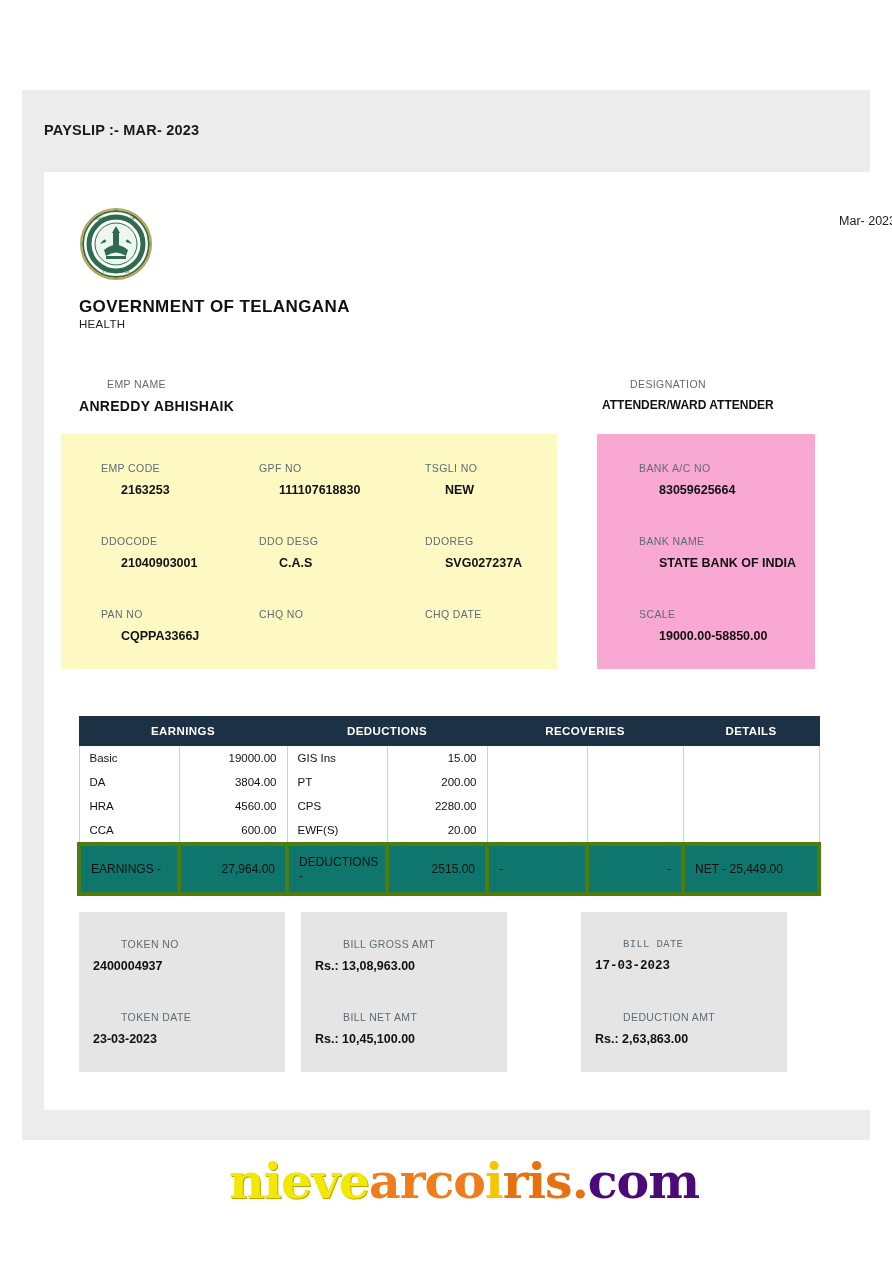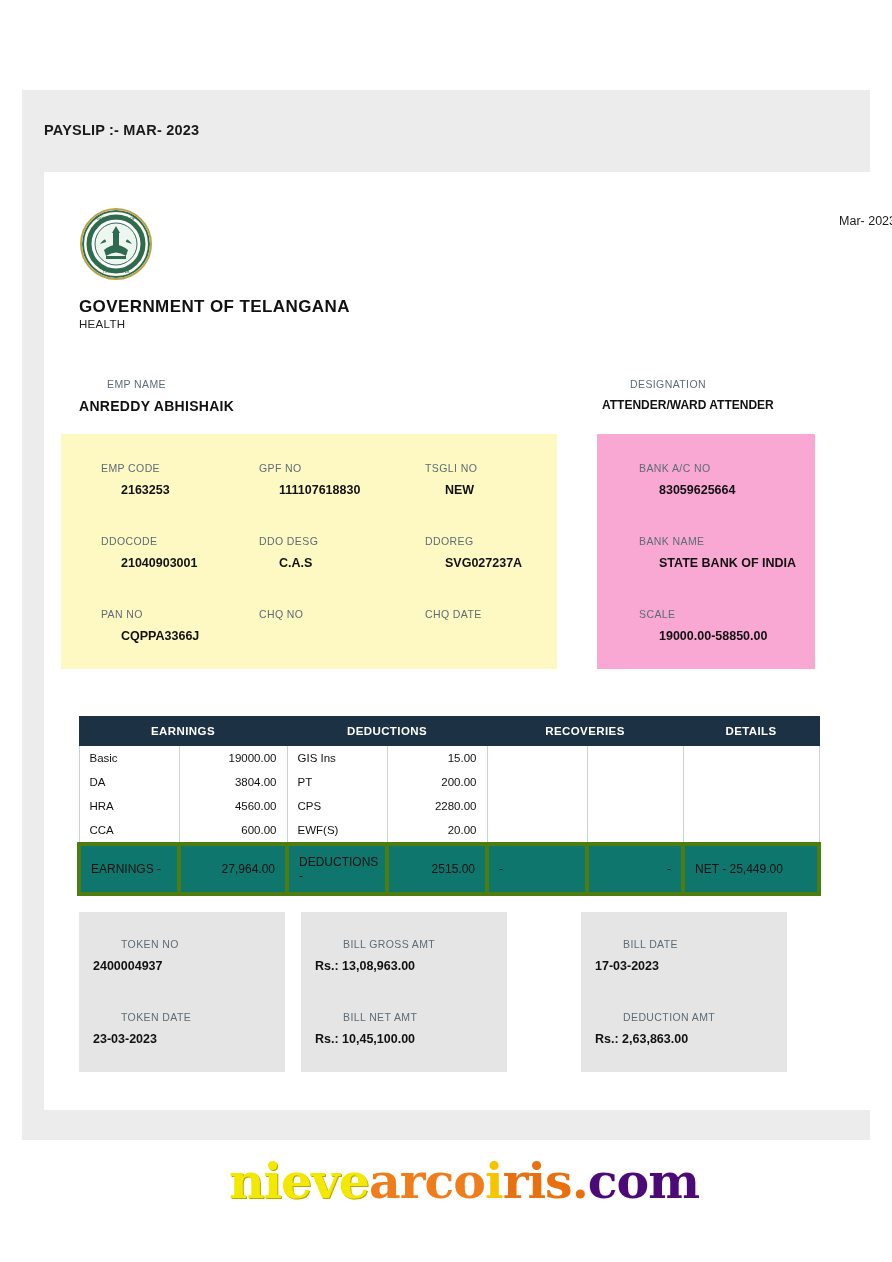--- a/index.html
+++ b/index.html
@@ -359,21 +359,21 @@
         <div class="lbl">BILL GROSS AMT</div>
         <div class="val">Rs.: 13,08,963.00</div>
       </div>
       <div class="sub" style="left:14px; top:99px;">
         <div class="lbl">BILL NET AMT</div>
         <div class="val">Rs.: 10,45,100.00</div>
       </div>
     </div>
 
     <div class="bbox" style="left:537px; top:740px;">
-      <div class="sub" style="left:14px; top:26px;">
+      <div class="sub" style="left:14px; top:26px;font-family:Liberation Mono, monospace;">
         <div class="lbl">BILL DATE</div>
         <div class="val">17-03-2023</div>
       </div>
       <div class="sub" style="left:14px; top:99px;">
         <div class="lbl">DEDUCTION AMT</div>
         <div class="val">Rs.: 2,63,863.00</div>
       </div>
     </div>
 
   </div>

